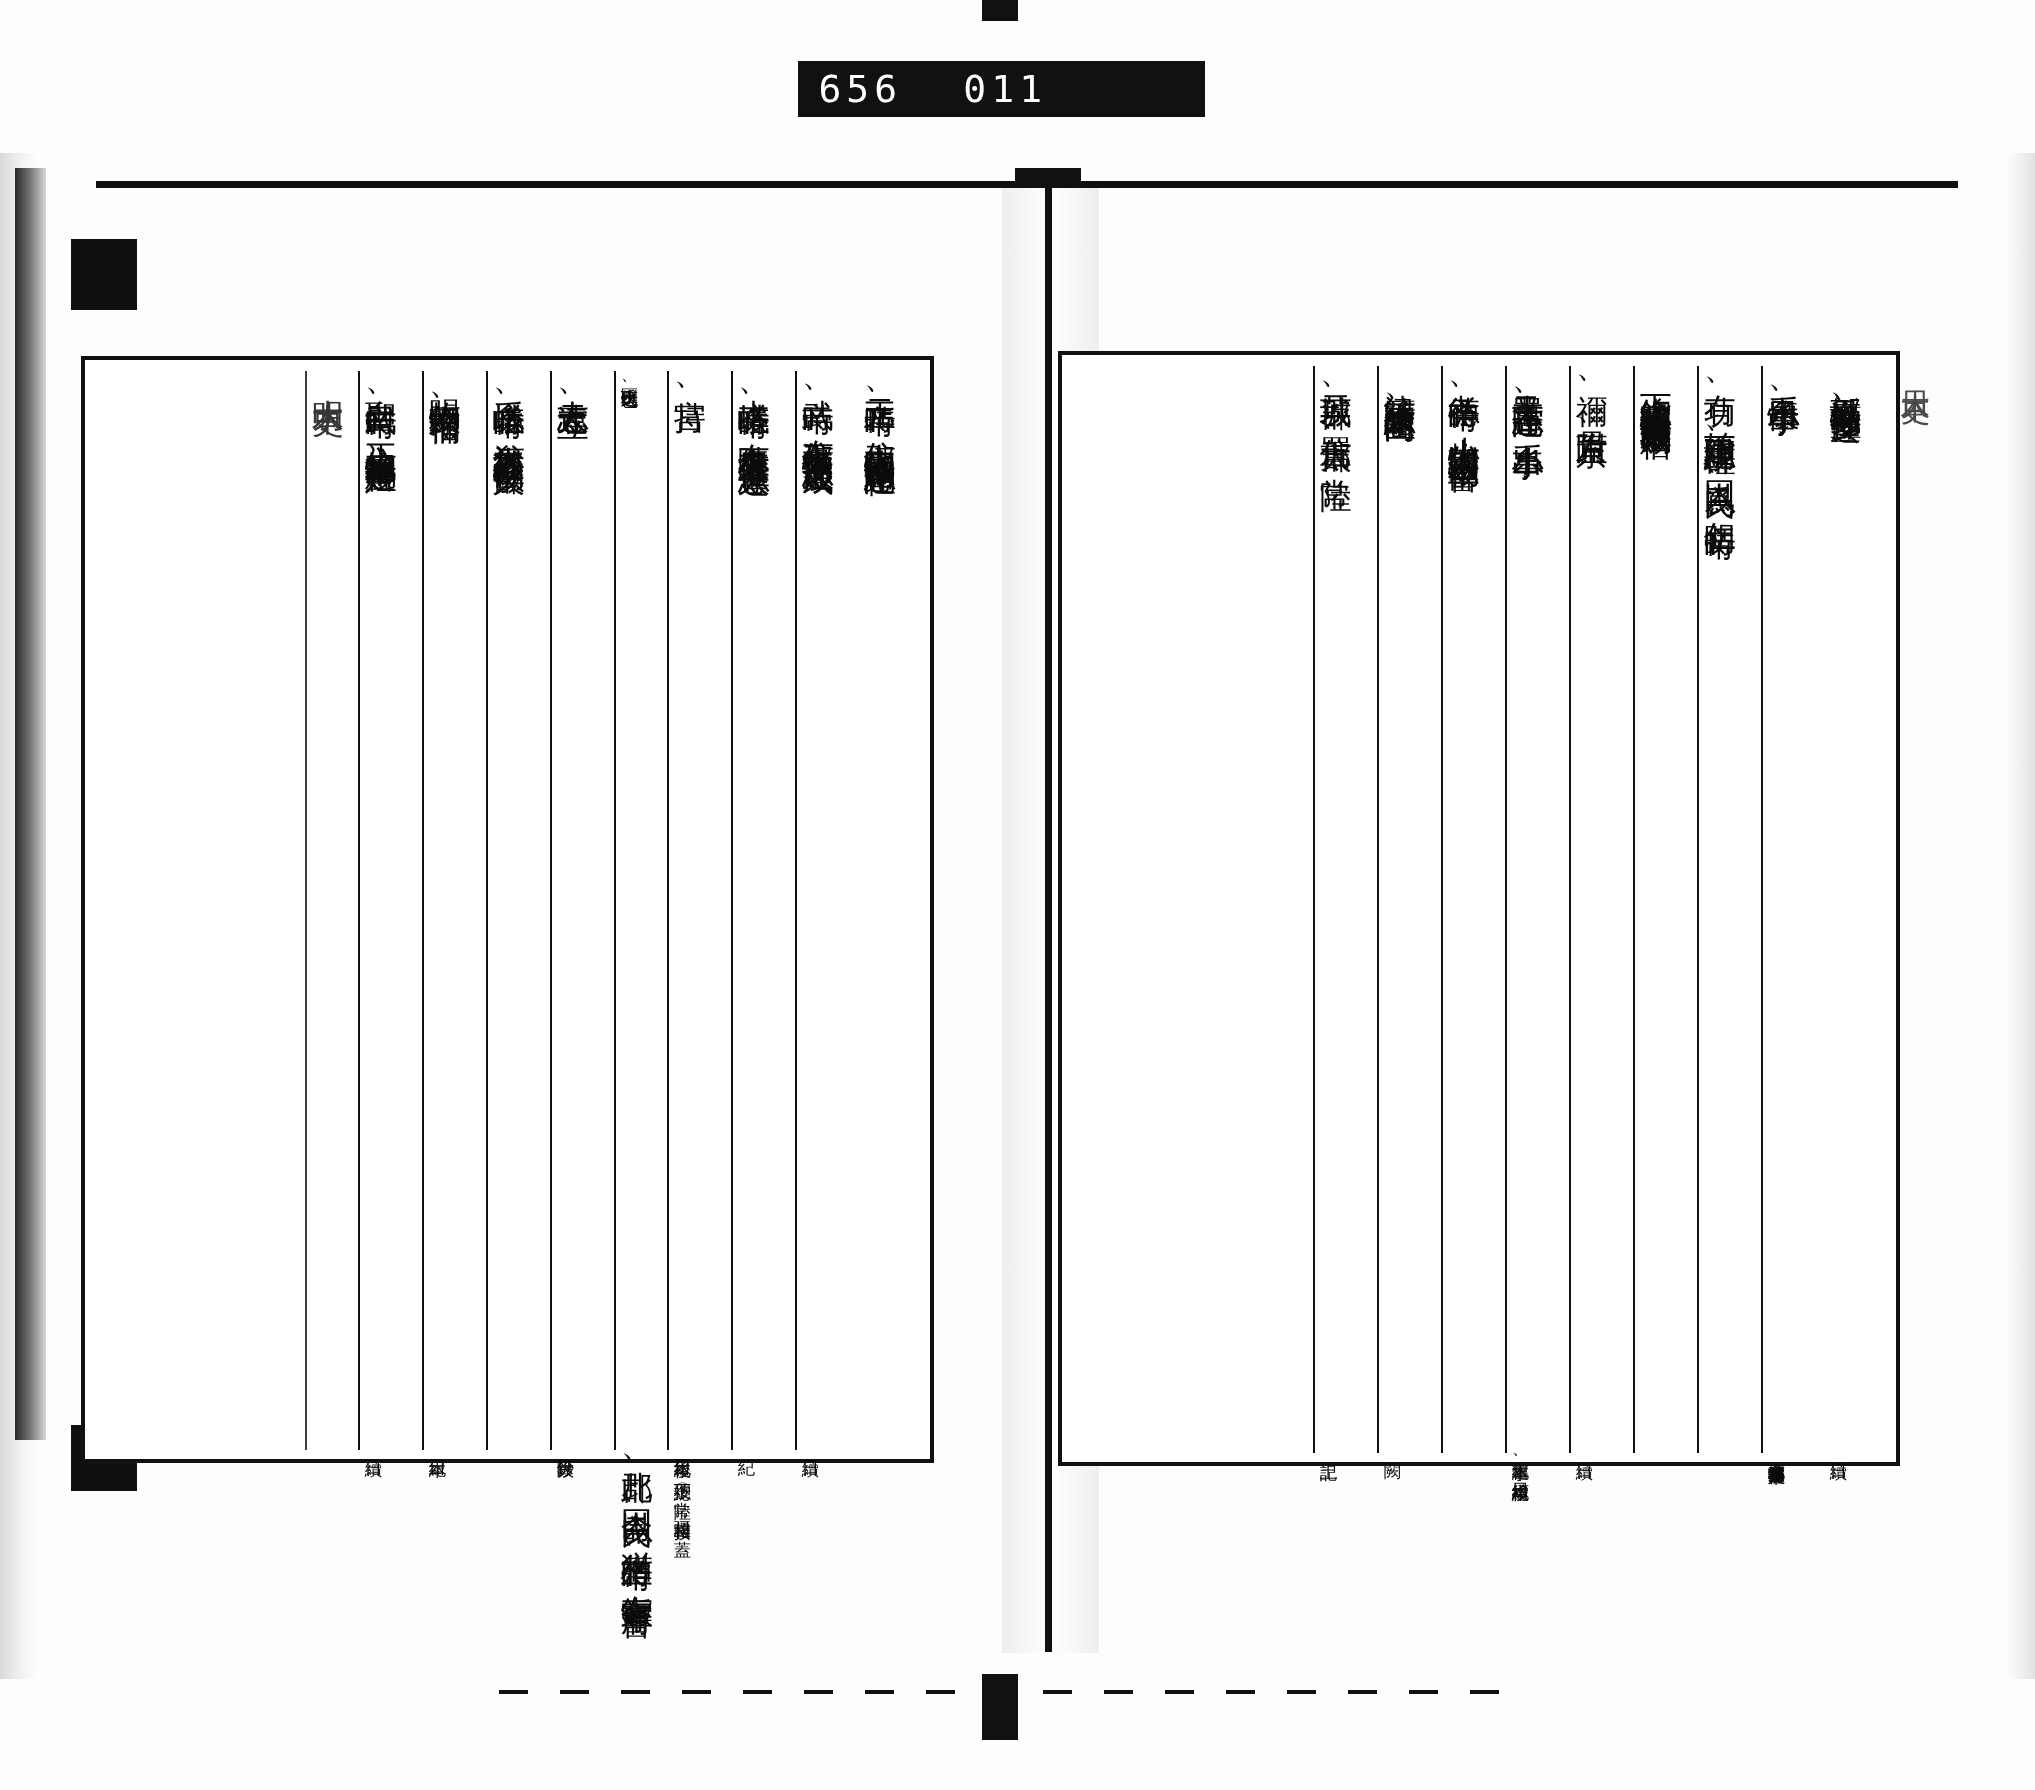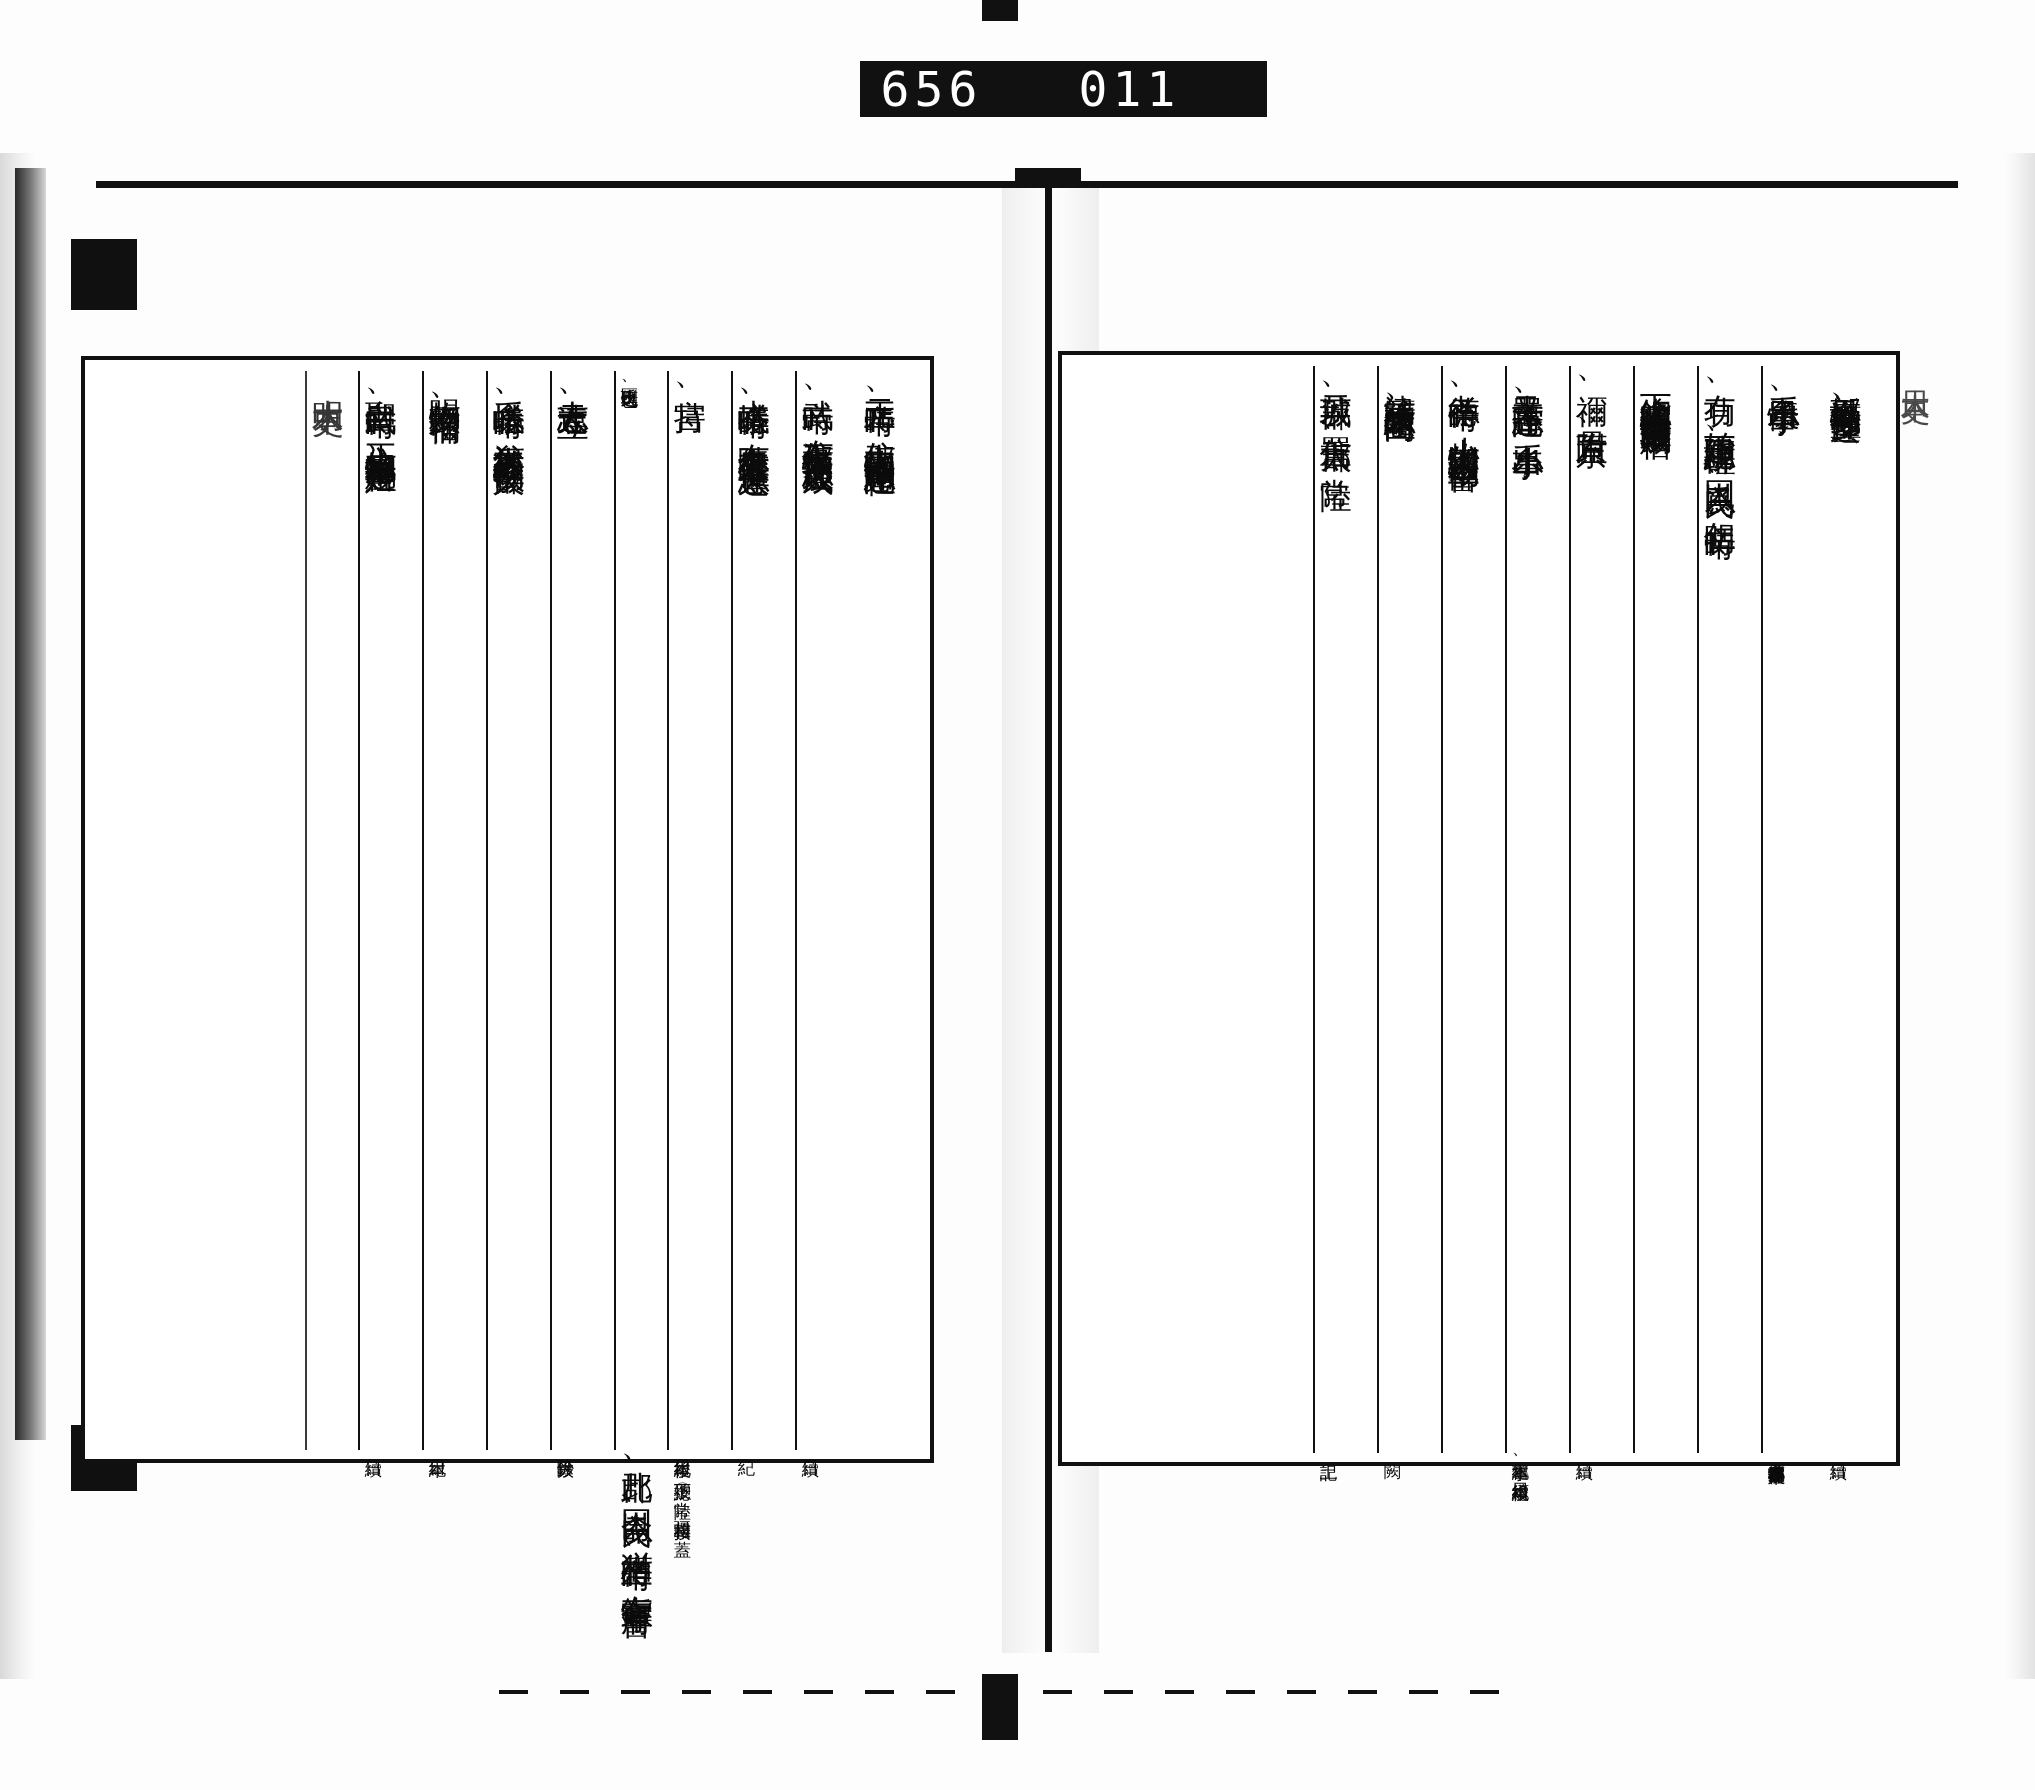--- a/index.html
+++ b/index.html
@@ -31,35 +31,35 @@
   .edge-shadow-right {
     position: absolute;
     right: 0; top: 153px;
     width: 30.5px; height: 1526px;
     background: linear-gradient(270deg, #e2e2e2 0%, #f4f4f4 60%, #fdfdfd 100%);
   }
 
   
   .film-header {
     position: absolute;
-    left: 860px; top: 61px;
+    left: 798px; top: 61px;
     width: 407px; height: 56px;
     background: #111111;
     display: flex;
     align-items: center;
     color: #ffffff;
     font-family: "DejaVu Sans Mono", "Liberation Mono", monospace;
-    font-size: 48px;
+    font-size: 38px;
     letter-spacing: 5.1px;
   }
   .film-header .frame-num {
     margin-left: 20.4px;
   }
   .film-header .frame-id {
-    margin-left: 96px;
+    margin-left: 61px;
   }
   .film-tick-top {
     position: absolute;
     left: 982px; top: 0px;
     width: 36px; height: 21.4px;
     background: #111;
   }
   .film-tick-bottom {
     position: absolute;
     left: 982px; top: 1674px;

